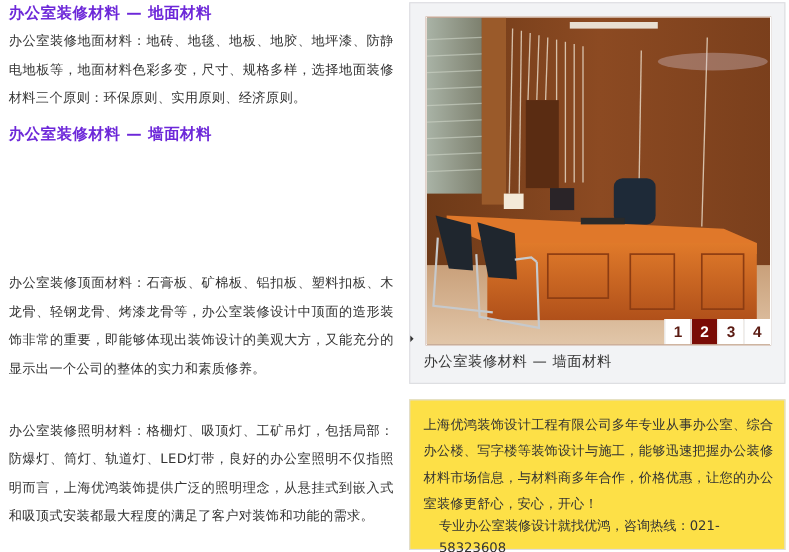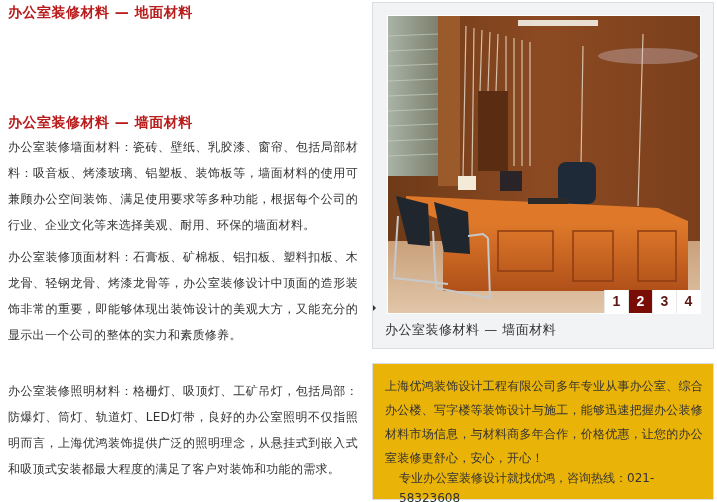--- a/index.html
+++ b/index.html
@@ -1,48 +1,48 @@
 <!DOCTYPE html>
 <html><head>
   <meta charset="utf-8">
   <style>
     html, body { margin:0; padding:0; }
     body { width:717px; height:502px; background:#ffffff; position:relative; overflow:hidden;
            font-family:"DejaVu Sans", "Liberation Sans", sans-serif; }
     .left { position:absolute; left:8px; top:0; width:350px; }
     .section { margin:0; }
-    .sec-title { color:#b91c1c; font-weight:bold; font-size:14px; line-height:20px; height:20px; margin-top:2px; letter-spacing:0.5px; }
+    .sec-title { color:#6d28d9; font-weight:bold; font-size:14px; line-height:20px; height:20px; margin-top:2px; letter-spacing:0.5px; }
     .sec-body { color:#333333; font-size:12px; line-height:26px; margin-top:2px; text-align:justify; letter-spacing:0.3px; }
     .s1 { position:absolute; top:0; }
     .s2 { position:absolute; top:110px; }
     .s3 { position:absolute; top:242px; }
     .s4 { position:absolute; top:376px; }
 
     .panel-top { position:absolute; left:372px; top:2px; width:342px; height:347px; background:#f2f3f5; border:1px solid #dcdde0; box-sizing:border-box; }
     .photo { position:absolute; left:14px; top:12px; width:314px; height:299px; border:1px solid #ffffff; box-sizing:border-box; overflow:hidden; background:#8a4a22; }
     .caption { position:absolute; left:12px; top:318px; font-size:13px; color:#333; line-height:18px; letter-spacing:0.5px; }
     .pager { position:absolute; right:0; bottom:0; display:flex; }
     .pager .pg { width:23px; height:23px; line-height:23px; text-align:center; font-weight:bold; font-size:14px; color:#5a1a12; background:#ffffff; border-left:1px solid #e8e8e8; font-family:"Liberation Sans", sans-serif; cursor:pointer; }
     .pager .pg.active { background:#7a0c06; color:#ffffff; }
     .nub { position:absolute; left:0px; top:302px; width:0; height:0; border-top:3px solid transparent; border-bottom:3px solid transparent; border-left:3px solid #333; }
 
-    .panel-bottom { position:absolute; left:372px; top:363px; width:342px; height:137px; background:#eab308; border:1px solid #dcdde0; box-sizing:border-box; }
+    .panel-bottom { position:absolute; left:372px; top:363px; width:342px; height:137px; background:#fde047; border:1px solid #dcdde0; box-sizing:border-box; }
     .pb-text { position:absolute; left:12px; top:10px; width:318px; font-size:12px; line-height:24px; color:#333; text-align:justify; letter-spacing:0.2px; }
     .pb-hotline { position:absolute; left:26px; top:104px; font-size:12px; line-height:20px; color:#333; }
   </style>
 </head>
 <body>
 
 <div class="left">
   <div class="section s1">
     <div class="sec-title">办公室装修材料 — 地面材料</div>
+    <div class="sec-body">办公室装修地面材料：地砖、地毯、地板、地胶、地坪漆、防静电地板等，地面材料色彩多变，尺寸、规格多样，选择地面装修材料三个原则：环保原则、实用原则、经济原则。</div>
   </div>
   <div class="section s2">
     <div class="sec-title">办公室装修材料 — 墙面材料</div>
-    <div class="sec-body">办公室装修墙面材料：瓷砖、壁纸、乳胶漆、窗帘、包括局部材料：吸音板、烤漆玻璃、铝塑板、装饰板等，墙面材料的使用可兼顾办公空间装饰、满足使用要求等多种功能，根据每个公司的行业、企业文化等来选择美观、耐用、环保的墙面材料。</div>
   </div>
   <div class="section s3">
     <div class="sec-body">办公室装修顶面材料：石膏板、矿棉板、铝扣板、塑料扣板、木龙骨、轻钢龙骨、烤漆龙骨等，办公室装修设计中顶面的造形装饰非常的重要，即能够体现出装饰设计的美观大方，又能充分的显示出一个公司的整体的实力和素质修养。</div>
   </div>
   <div class="section s4">
     <div class="sec-body">办公室装修照明材料：格栅灯、吸顶灯、工矿吊灯，包括局部：防爆灯、筒灯、轨道灯、LED灯带，良好的办公室照明不仅指照明而言，上海优鸿装饰提供广泛的照明理念，从悬挂式到嵌入式和吸顶式安装都最大程度的满足了客户对装饰和功能的需求。</div>
   </div>
 </div>
 
 <div class="panel-top">

